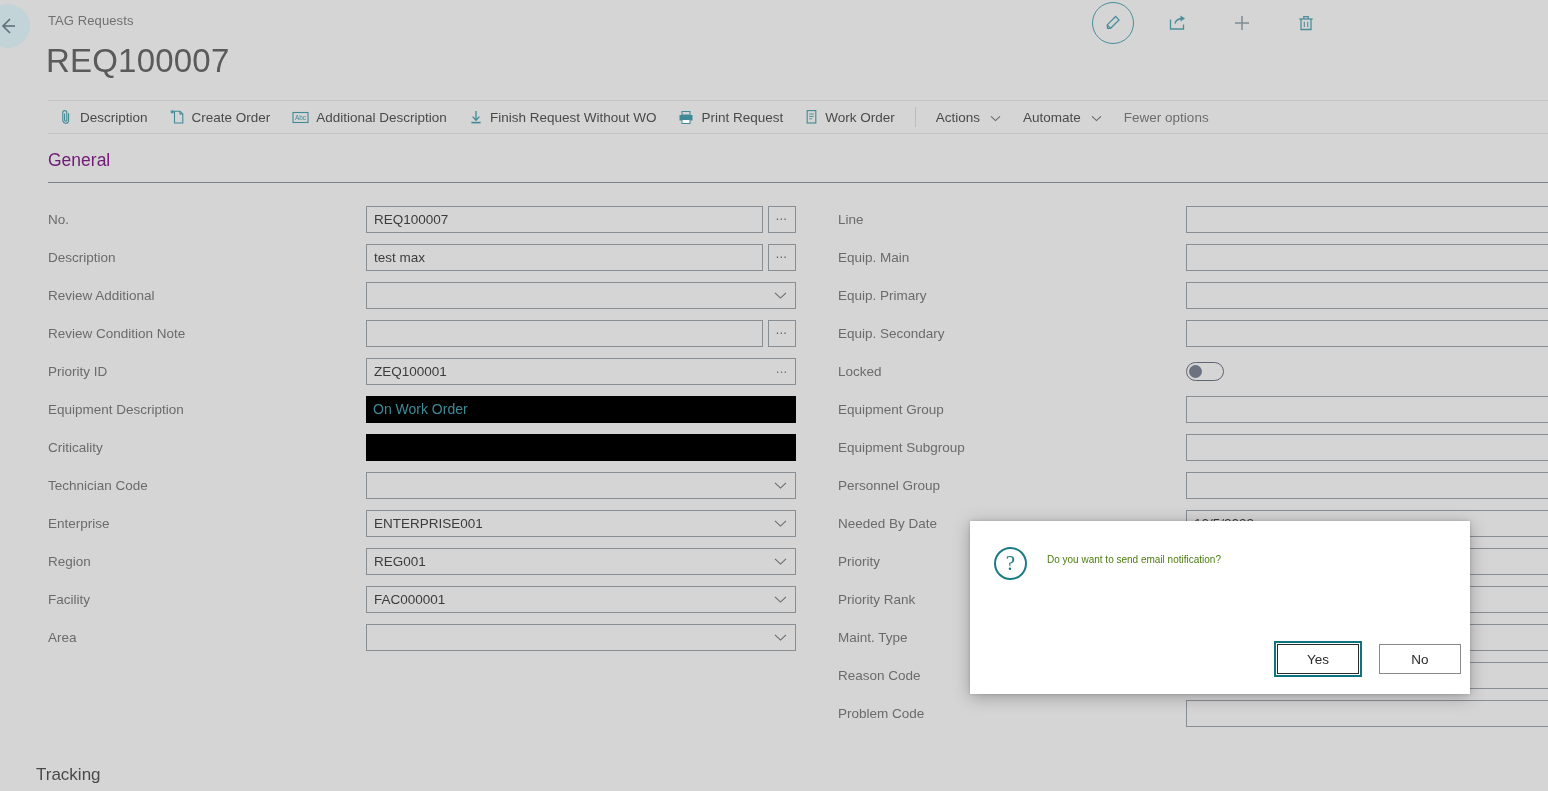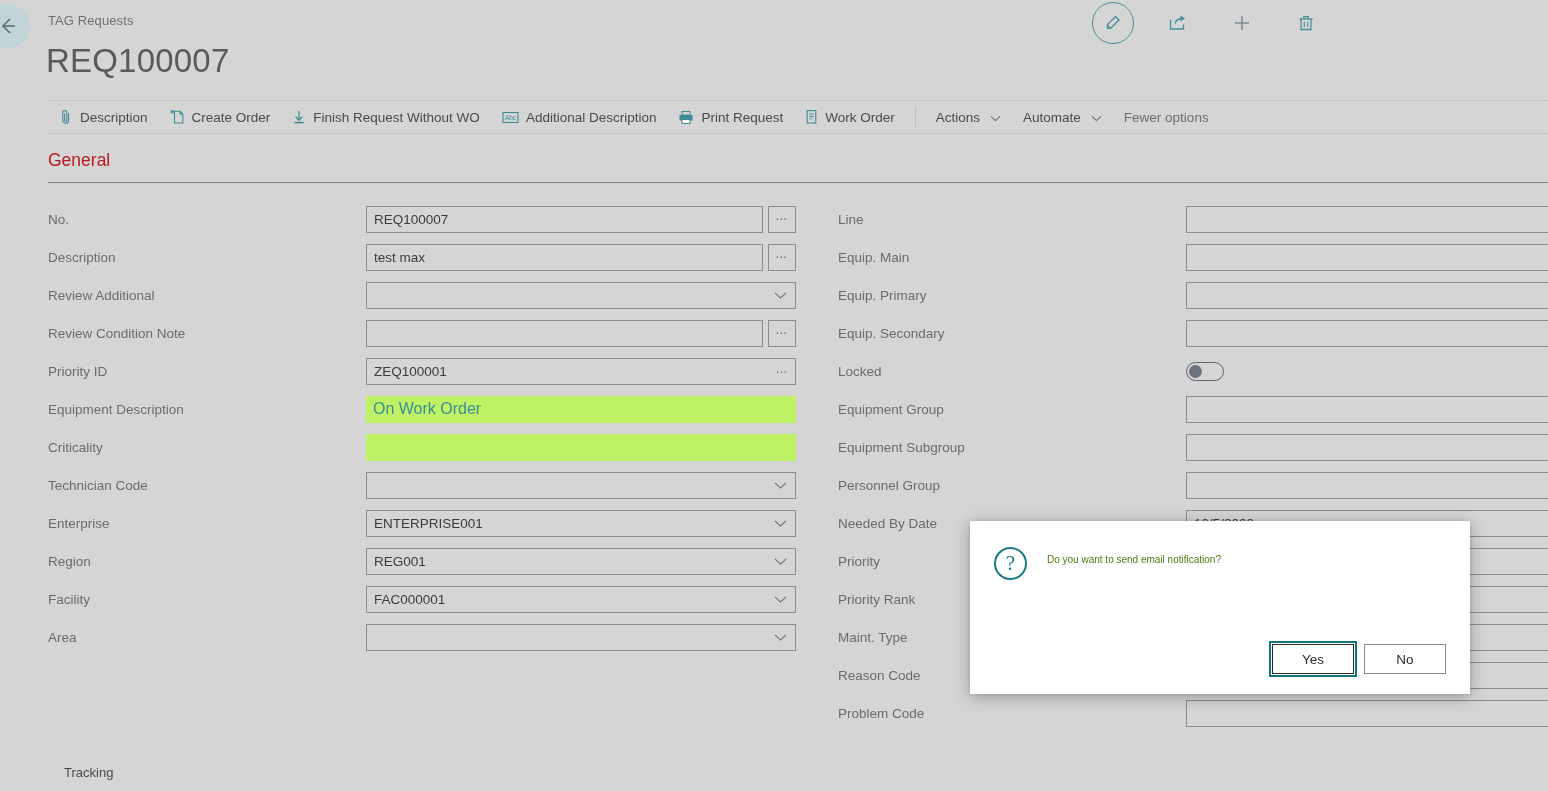--- a/index.html
+++ b/index.html
@@ -115,21 +115,21 @@
   
   .section-head {
     position: absolute;
     left: 48px;
     right: 0;
     top: 150px;
     height: 32px;
   }
   .section-title {
     font-size: 17.5px;
-    color: #b91c1c;
+    color: #701a75;
     font-weight: 400;
     padding-bottom: 4px;
   }
   .section-rule {
     position: absolute;
     left: 48px;
     right: 0;
     top: 182px;
     height: 1px;
     background: #7b8085;
@@ -191,22 +191,22 @@
     color: #3c3c3c;
     padding: 0 7px;
     width: 100%;
     outline: none;
   }
   .inp::placeholder { color: #8a8a8a; }
 
   .inp-ro {
     height: 27px;
     border: none;
-    background: #bef264;
-    font-size: 16px;
+    background: #000000;
+    font-size: 14px;
     color: #3c3c3c;
     padding: 0 7px;
     width: 100%;
     display: flex;
     align-items: center;
   }
   .inp-ro.teal { color: #3f8a96; }
 
   .with-btn { display: flex; align-items: center; gap: 5px; width: 100%; }
   .with-btn .inp { flex: 1 1 auto; width: auto; }
@@ -272,23 +272,23 @@
     background: #6b7280;
   }
 
   
   .col-right .ctl .inp,
   .col-right .ctl .sel-wrap { width: 412px; }
 
   
   .tracking-title {
     position: absolute;
-    left: 64px;
+    left: 36px;
     top: 765px;
-    font-size: 13px;
+    font-size: 17px;
     color: #4a4a4a;
   }
 
   
   .modal-shadow {
     position: absolute;
     left: 970px;
     top: 521px;
     width: 500px;
     height: 173px;
@@ -320,24 +320,24 @@
     font-family: "Liberation Serif", serif;
     line-height: 1;
   }
   .modal-msg {
     font-size: 10px;
     color: #4d7c0f;
     padding-top: 7px;
   }
   .modal-footer {
     position: absolute;
-    right: 24px;
+    right: 9px;
     bottom: 20px;
     display: flex;
-    gap: 10px;
+    gap: 20px;
     border-radius: 11px;
   }
   .btn {
     min-width: 82px;
     height: 30px;
     font-family: "Liberation Sans", sans-serif;
     font-size: 13.5px;
     color: #2b2b2b;
     background: #fff;
     border: 1px solid #8a8a8a;
@@ -414,37 +414,37 @@
         <path d="M4.5 2.2 L10 2.2 L12.8 5 L12.8 14 L4.5 14 Z" fill="none" stroke="#3f8a96" stroke-width="1.1"></path>
         <path d="M10 2.2 L10 5 L12.8 5" fill="none" stroke="#3f8a96" stroke-width="1.1"></path>
         <path d="M2.3 1 L2.3 4.6 M0.6 2.8 L4.1 2.8 M1 1.5 L3.6 4.1 M3.6 1.5 L1 4.1" stroke="#3f8a96" stroke-width="0.9"></path>
       </svg>
     </span>
     <span>Create Order</span>
   </div>
 
   <div class="cmd">
     <span class="ic">
+      <svg width="17" height="15" viewBox="0 0 17 15">
+        <rect x="1" y="2.5" width="15" height="10" fill="none" stroke="#3f8a96" stroke-width="1.1"></rect>
+        <text x="8.5" y="10" font-size="6.5" fill="#3f8a96" text-anchor="middle" font-family="Liberation Sans, sans-serif">Abc</text>
+      </svg>
+    </span>
+    <span>Additional Description</span>
+  </div>
+
+  <div class="cmd">
+    <span class="ic">
       <svg width="14" height="16" viewBox="0 0 14 16">
         <line x1="7" y1="2" x2="7" y2="10.5" stroke="#3f8a96" stroke-width="1.3"></line>
         <path d="M3.6 7.6 L7 11.3 L10.4 7.6" fill="none" stroke="#3f8a96" stroke-width="1.3"></path>
         <line x1="2.4" y1="13.6" x2="11.6" y2="13.6" stroke="#3f8a96" stroke-width="1.6"></line>
       </svg>
     </span>
     <span>Finish Request Without WO</span>
-  </div>
-
-  <div class="cmd">
-    <span class="ic">
-      <svg width="17" height="15" viewBox="0 0 17 15">
-        <rect x="1" y="2.5" width="15" height="10" fill="none" stroke="#3f8a96" stroke-width="1.1"></rect>
-        <text x="8.5" y="10" font-size="6.5" fill="#3f8a96" text-anchor="middle" font-family="Liberation Sans, sans-serif">Abc</text>
-      </svg>
-    </span>
-    <span>Additional Description</span>
   </div>
 
   <div class="cmd">
     <span class="ic">
       <svg width="16" height="15" viewBox="0 0 16 15">
         <rect x="4" y="1.5" width="8" height="3.5" fill="none" stroke="#3f8a96" stroke-width="1"></rect>
         <rect x="1.5" y="5" width="13" height="5.5" fill="#3f8a96"></rect>
         <rect x="4" y="9.5" width="8" height="4" fill="#fff" stroke="#3f8a96" stroke-width="1"></rect>
       </svg>
     </span>

